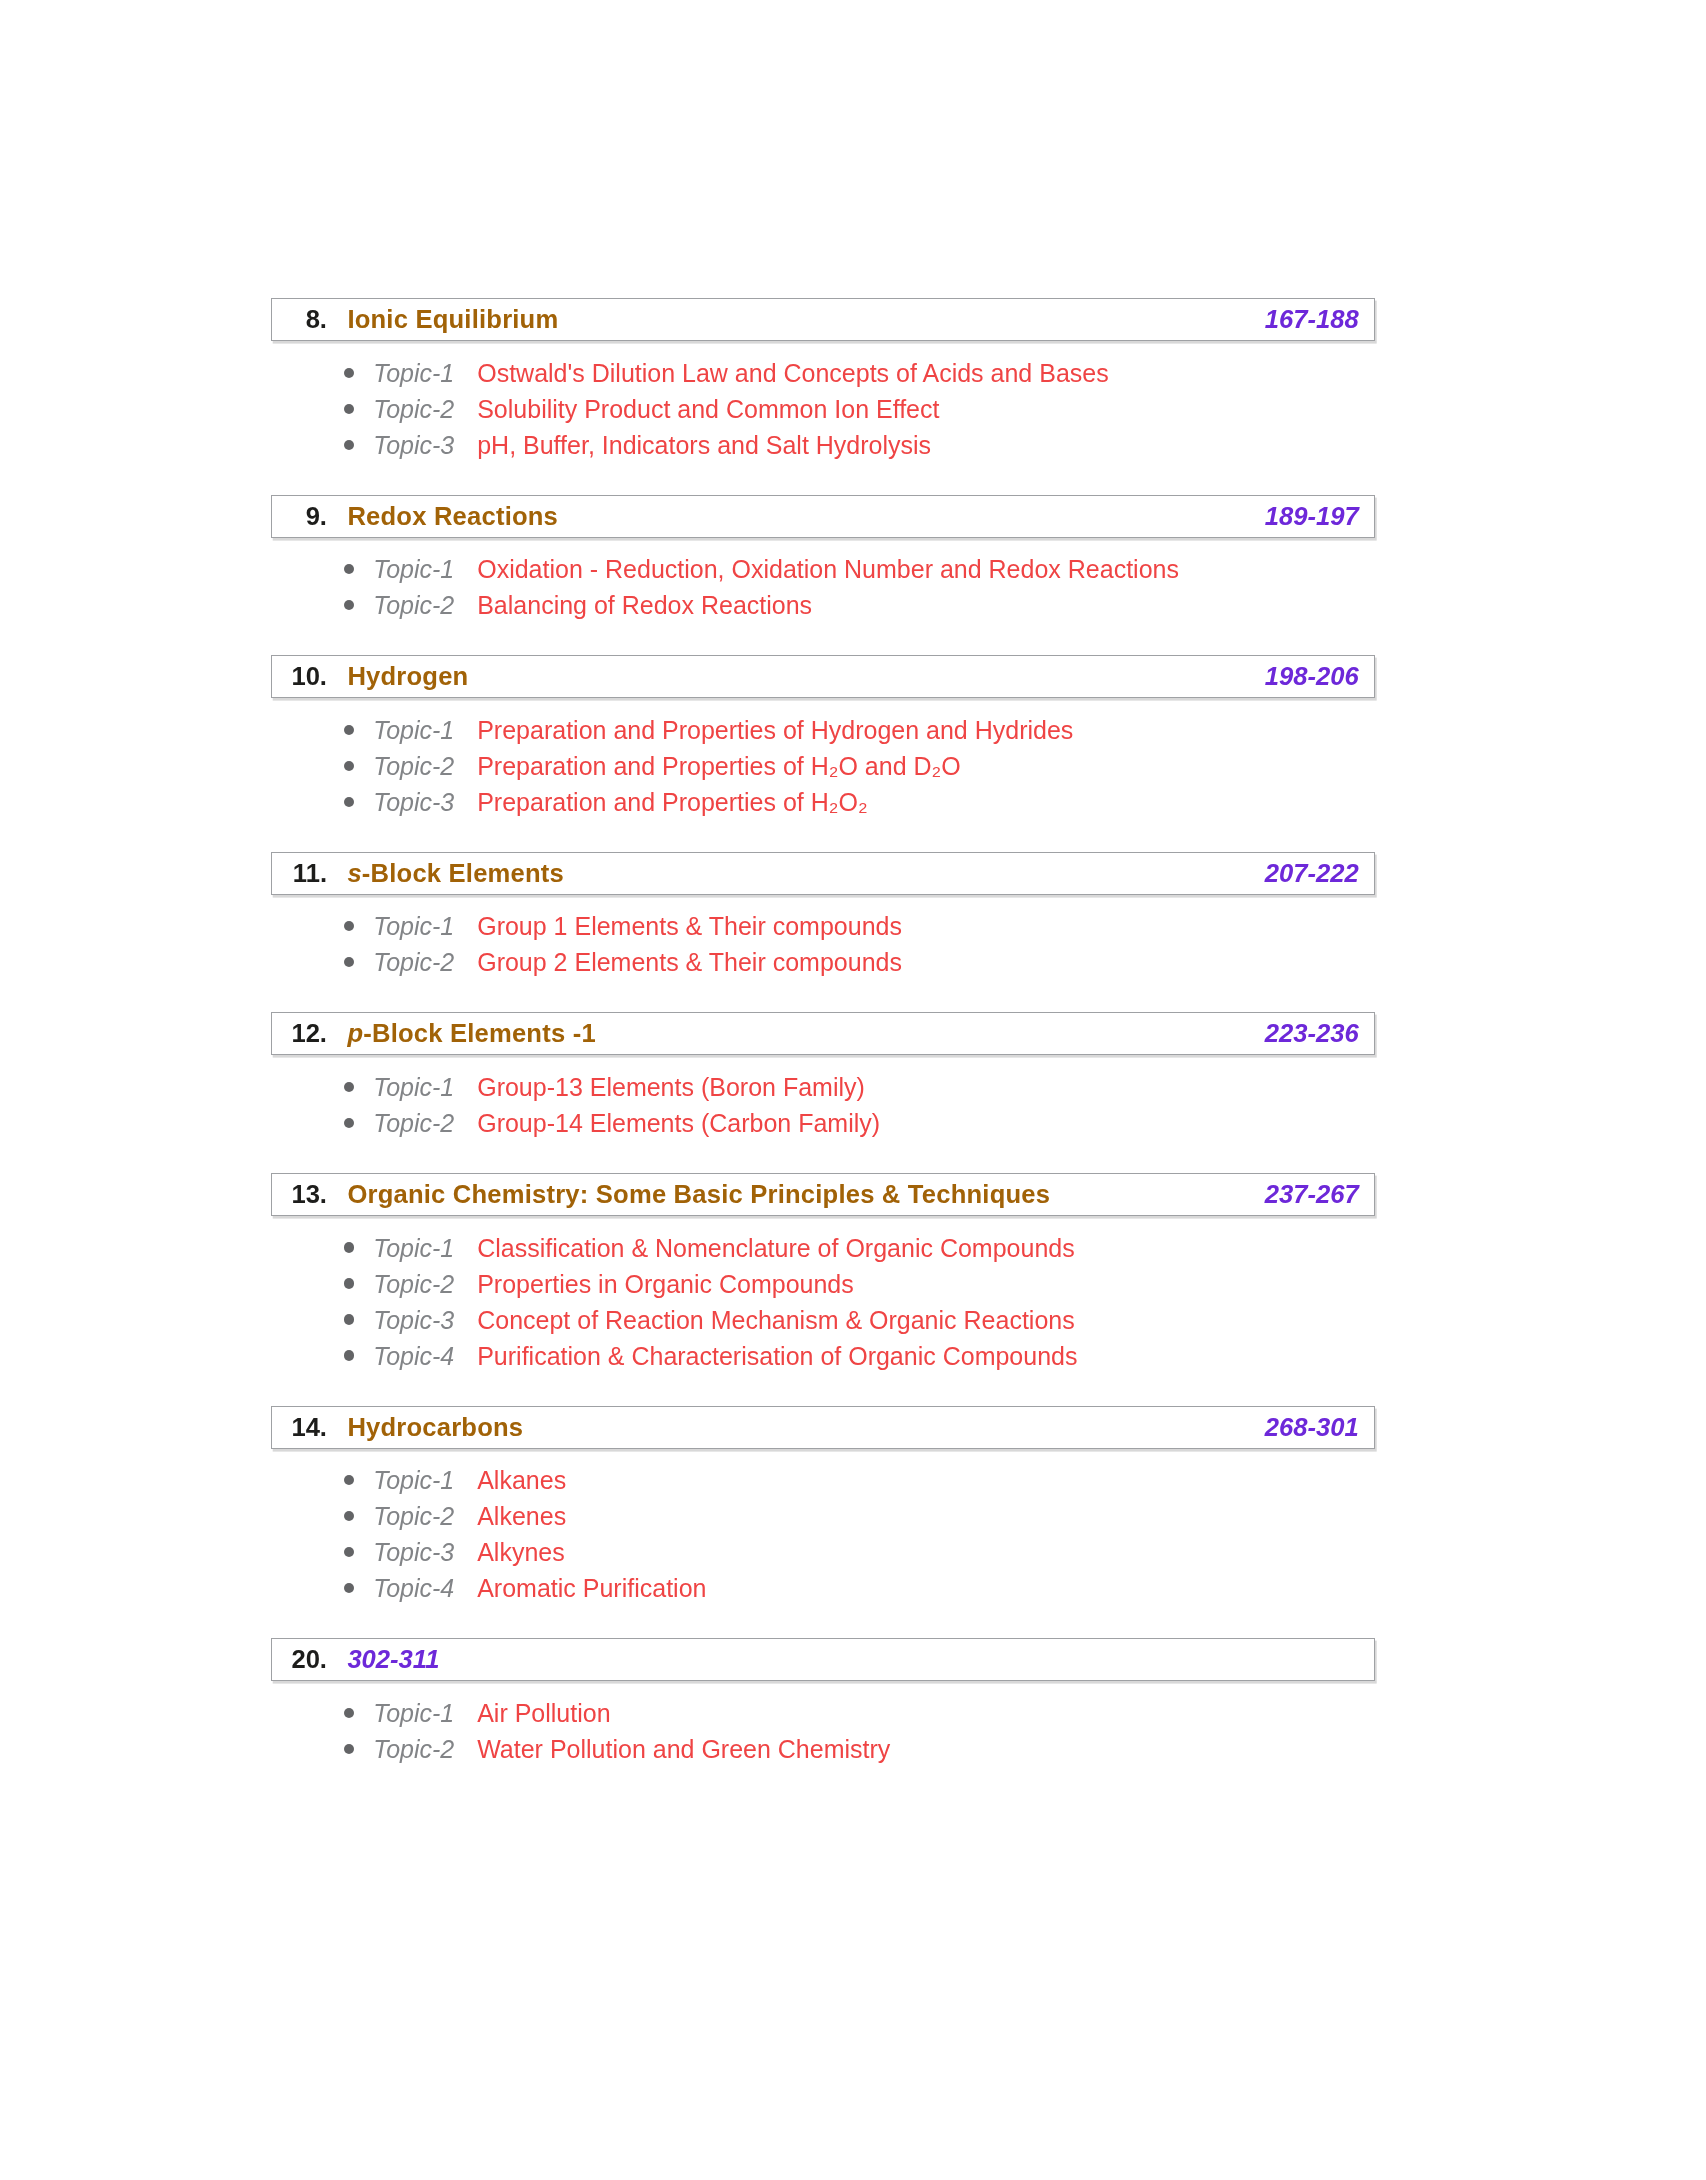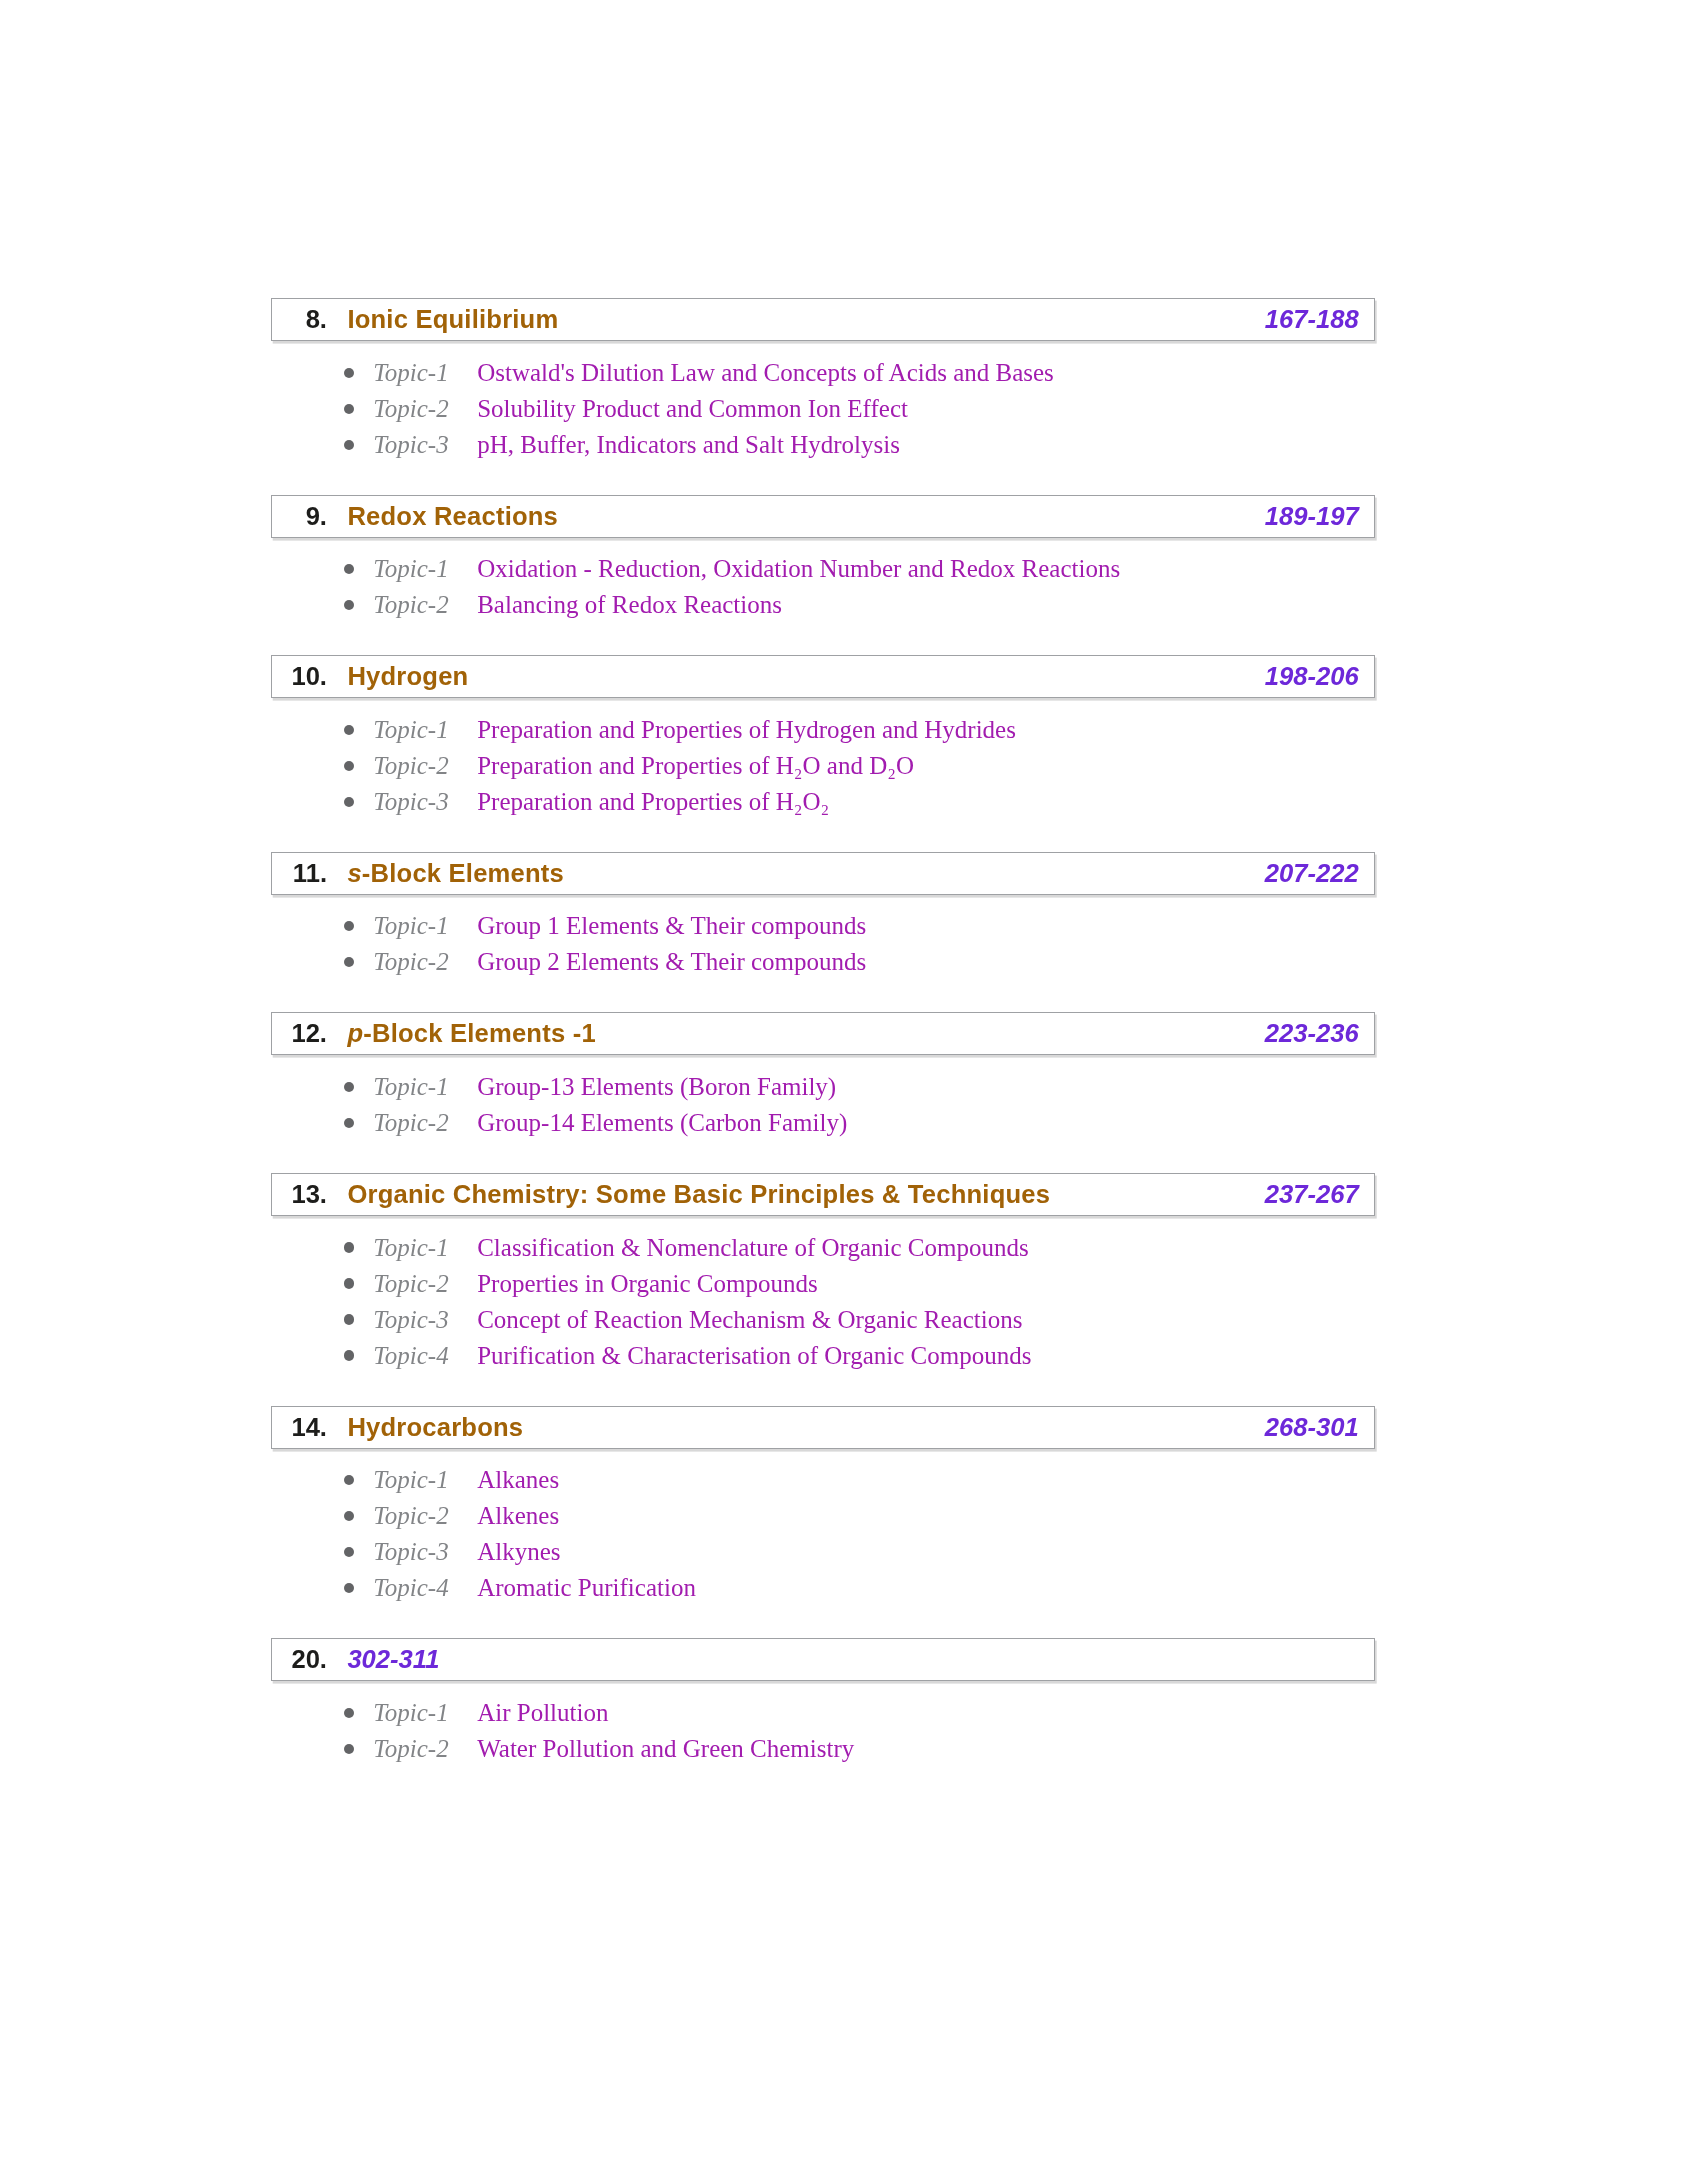--- a/index.html
+++ b/index.html
@@ -68,38 +68,37 @@
     list-style: none;
     margin: 13.6px 0 0 0;
     padding: 0 0 0 73px;
   }
   .topic {
     display: flex;
     align-items: center;
     font-size: 25px;
     line-height: 36px;
     white-space: nowrap;
-    font-family: Liberation Serif, serif;
   }
   .bullet {
     flex: none;
     width: 10.2px;
     height: 10.2px;
     border-radius: 50%;
     background: #636466;
     margin-right: 19px;
   }
   .topic-label {
     flex: none;
     width: 104px;
     font-style: italic;
     color: #828487;
   }
   .topic-text {
-    color: #a21caf;
+    color: #ef4444;
   }
 </style>
 </head>
 <body>
 
 <div class="page">
   <main class="toc" id="toc-root">
   <section class="chapter">
     <header class="chapter-header">
       <span class="chapter-num">8.</span>

